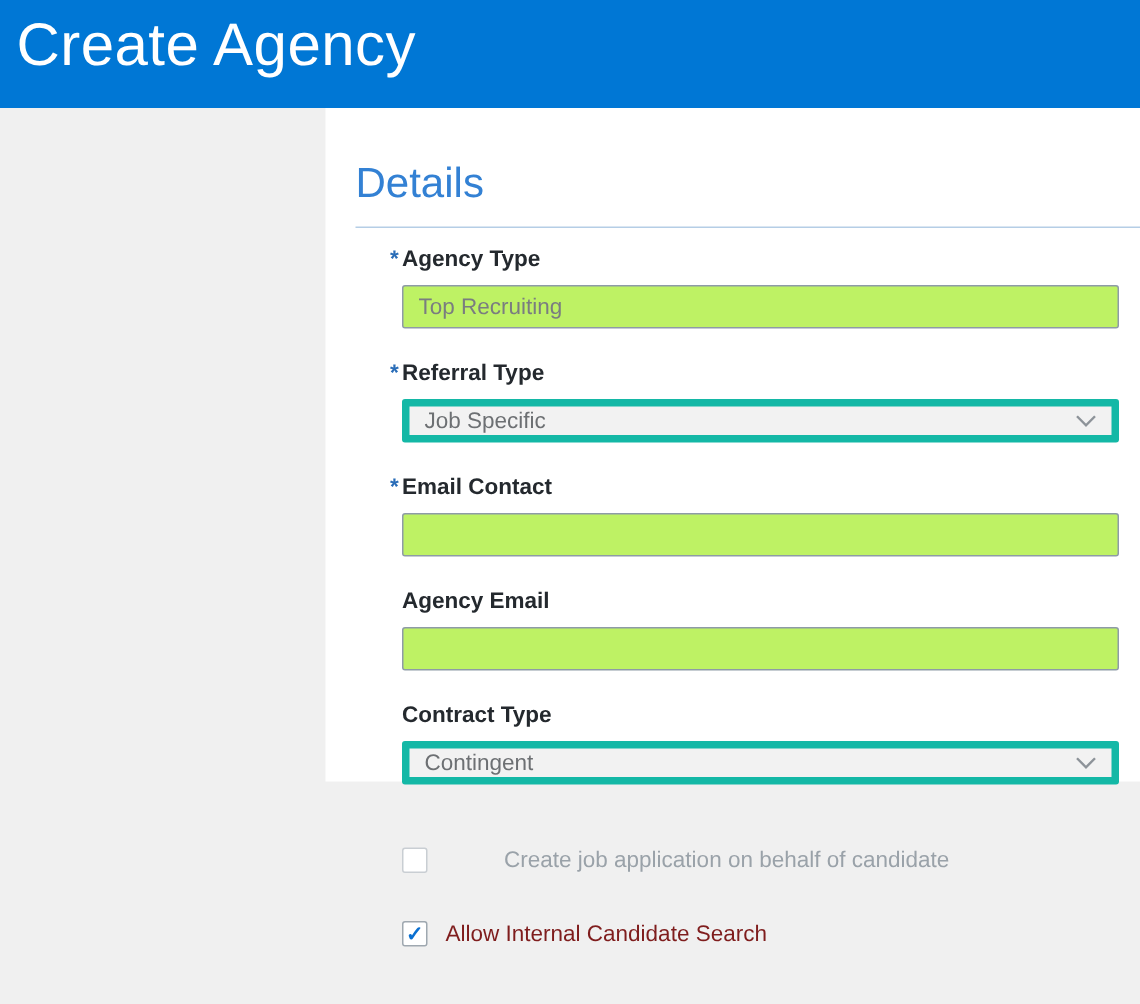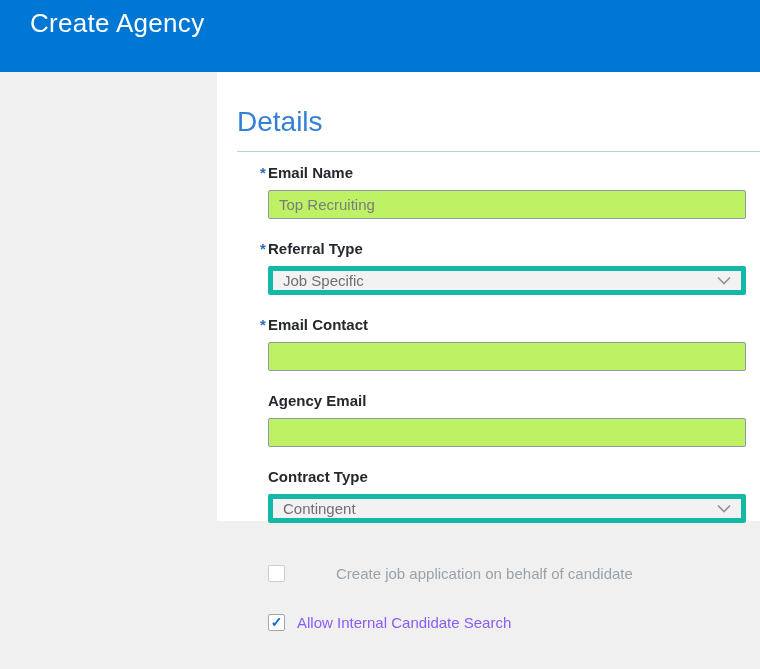--- a/index.html
+++ b/index.html
@@ -10,24 +10,23 @@
     background: #f0f0f0;
   }
   
   .app-header {
     height: 72px;
     background: #0077d5;
     padding: 8px 0 0 11px;
   }
   .app-header .title {
     color: #ffffff;
-    font-size: 26px;
+    font-size: 40px;
     font-weight: 300;
     letter-spacing: 0.3px;
-    margin-left: 19px;
   }
   
   .body-wrap {
     display: flex;
     height: 449px;
   }
   .sidebar {
     width: 217px;
     background: #f0f0f0;
     flex: 0 0 217px;
@@ -127,21 +126,21 @@
   .check-glyph {
     font-size: 14px;
     font-weight: 700;
     color: #0b70d1;
     line-height: 1;
     transform: translateY(-1px);
   }
   .check-label {
     font-size: 15px;
     margin-left: 12px;
-    color: #8b5cf6;
+    color: #7f1d1d;
   }
   .check-label.disabled { color: #9aa2a9; }
 </style>
 </head>
 <body>
 
 <div class="app-header">
   <span class="title">Create Agency</span>
 </div>
 
@@ -149,21 +148,21 @@
   <div class="sidebar"></div>
 
   <div class="content">
     <div class="section-title">Details</div>
     <hr class="section-divider">
 
     <div class="form">
 
       <div class="field">
         <div class="field-label">
-          <span class="req-marker">*</span><span>Email Name</span>
+          <span class="req-marker">*</span><span>Agency Type</span>
         </div>
         <input type="text" class="text-input" value="Top Recruiting" style="">
       </div>
 
       <div class="field">
         <div class="field-label">
           <span class="req-marker">*</span><span>Referral Type</span>
         </div>
         <div class="select-box">
           <span class="select-value">Job Specific</span>

